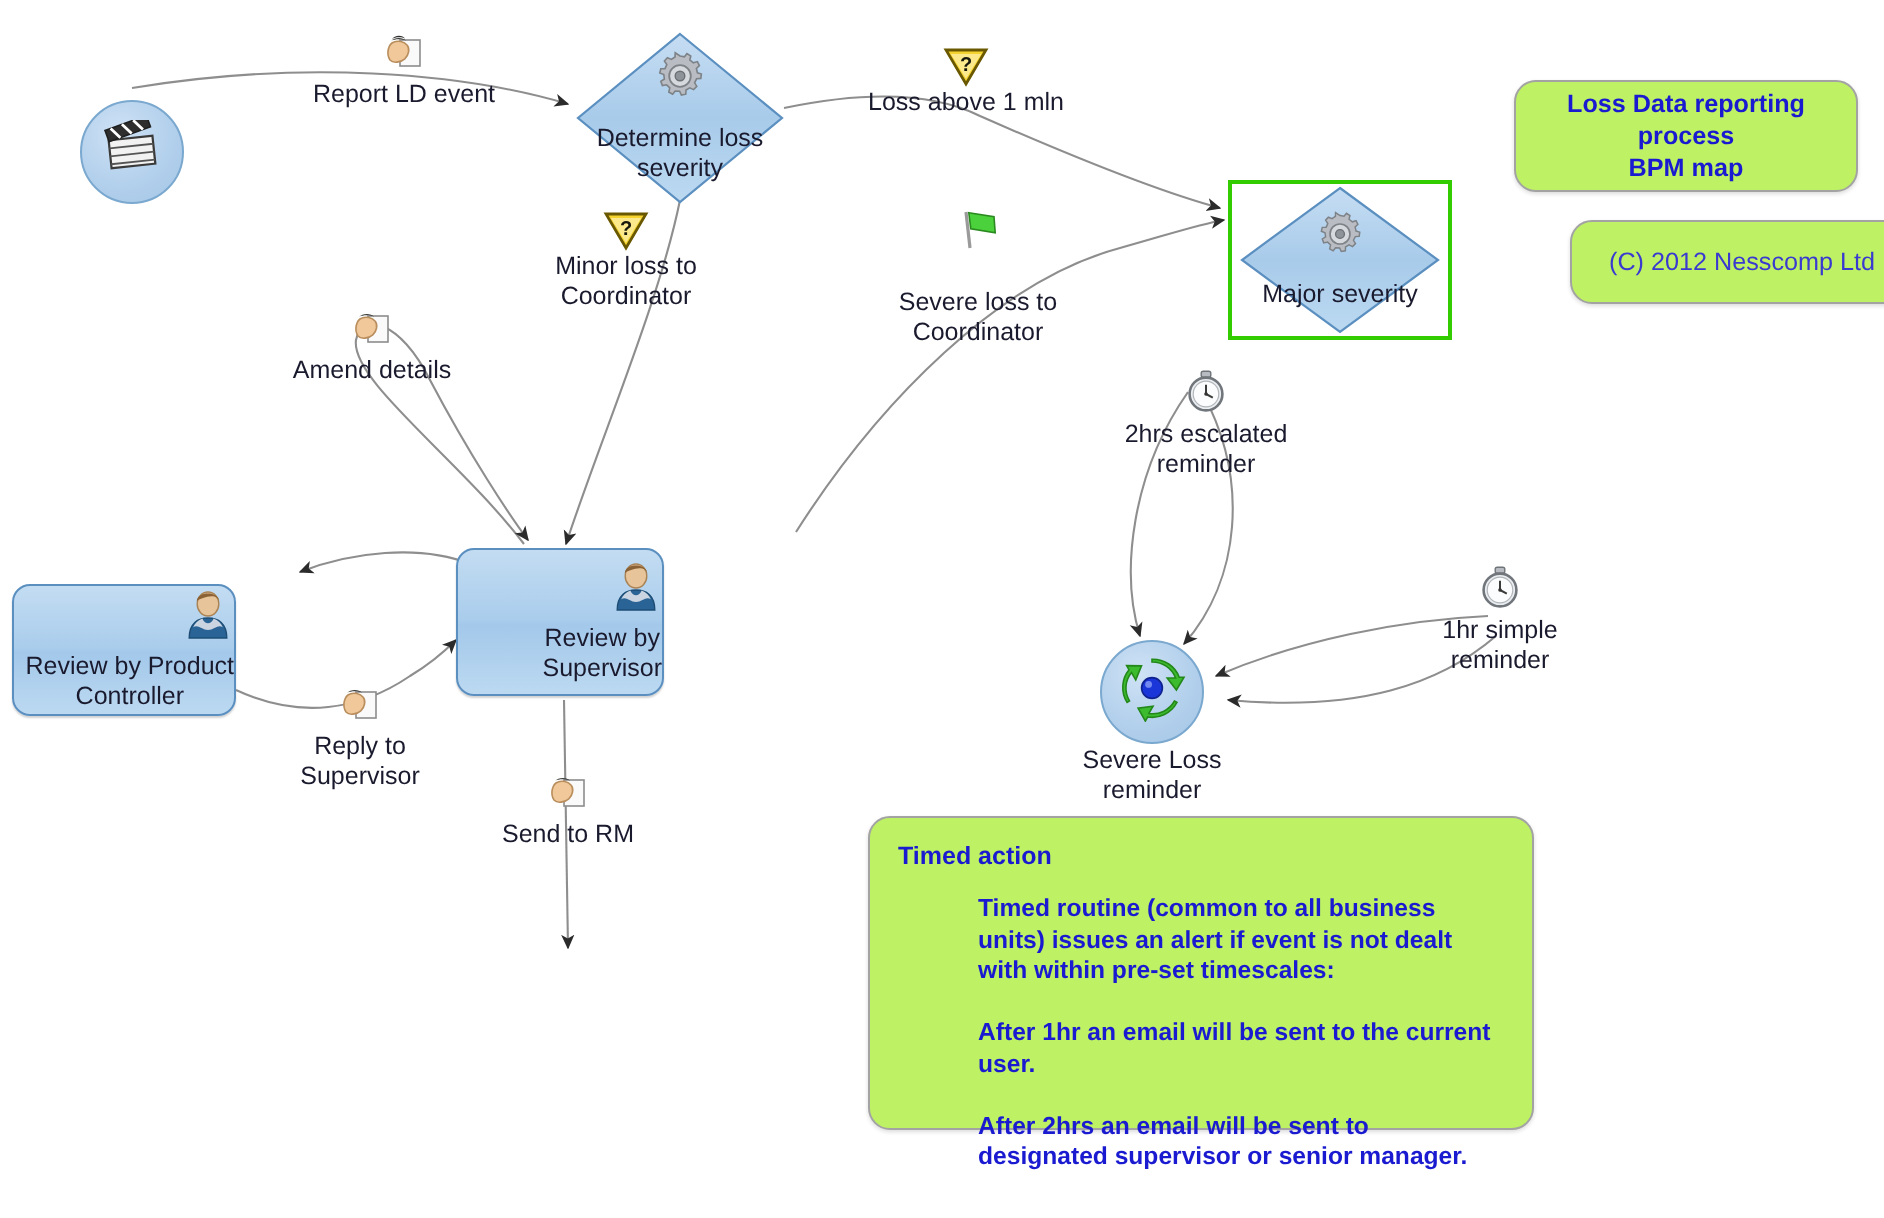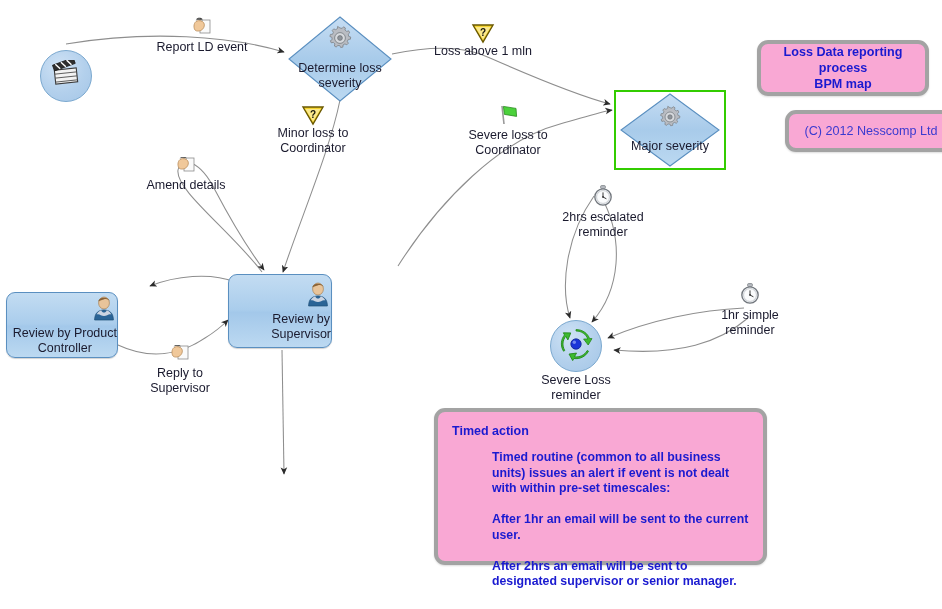--- a/index.html
+++ b/index.html
@@ -111,23 +111,23 @@
     line-height: 15px;
     text-align: center;
     white-space: pre-line;
   }
   .edge-label .marker { margin-bottom: 0px; line-height: 0; }
 
   
   .note-box {
     position: absolute;
     box-sizing: border-box;
-    border: 4px solid #a3a3a3;
+    border: 1px solid #a3a3a3;
     border-radius: 11px;
-    background: #f9a8d4;
+    background: #bef264;
     box-shadow: 0 1px 2px rgba(0,0,0,0.14);
   }
   .note-title {
     font-family: "Liberation Sans", sans-serif;
     font-weight: bold;
     color: #1a1ad0;
     font-size: 12.5px;
   }
   .note-body {
     font-family: "Liberation Sans", sans-serif;
@@ -339,21 +339,21 @@
       <svg width="24" height="22" viewBox="0 0 24 22">
         <polygon points="2,3 22,3 12,20" fill="#f5d430" stroke="#6a5800" stroke-width="1.4"></polygon>
         <polygon points="4.4,5 19.6,5 12,17.4" fill="#fbe98c"></polygon>
         <text x="12" y="13.5" font-family="Liberation Sans, sans-serif" font-size="10" font-weight="bold" fill="#17170c" text-anchor="middle">?</text>
       </svg>
     </span>
     <span>Minor loss to
 Coordinator</span>
   </div>
 
-  <div class="edge-label" style="left:452px; top:102px; width:112px;">
+  <div class="edge-label" style="left:433px; top:102px; width:112px;gap:16px;">
     <span class="marker">
       <svg width="26" height="26" viewBox="0 0 26 26">
         <line x1="7" y1="4" x2="9" y2="22" stroke="#9a9a9a" stroke-width="1.6"></line>
         <polygon points="8.4,4.4 21,6.4 21.6,14.4 9.4,12.4" fill="#4bd13b" stroke="#2a8a1f" stroke-width="0.8"></polygon>
       </svg>
     </span>
     <span>Severe loss to
 Coordinator</span>
   </div>
 
@@ -374,20 +374,30 @@
       <svg width="24" height="26" viewBox="0 0 24 26">
         <rect x="10" y="6" width="10" height="13" fill="#fafafa" stroke="#8c8c8c" stroke-width="0.8"></rect>
         <path d="M5,16 C3,13 4,8 7,7 C9,6.2 12,6.6 13.6,8.6 C15,10.4 14.4,13.6 12.4,15.4 C10.4,17.2 6.6,17.8 5,16 Z" fill="#f0c89a" stroke="#b98d5c" stroke-width="0.8"></path>
         <path d="M5.6,6.4 C7,4.6 11.6,4.4 13,6.4 C11.4,5.4 7.4,5.4 5.6,6.4 Z" fill="#3a3a38"></path>
       </svg>
     </span>
     <span>Reply to
 Supervisor</span>
   </div>
 
+  <div class="edge-label" style="left:234px; top:384px; width:100px;">
+    <span class="marker">
+      <svg width="24" height="26" viewBox="0 0 24 26">
+        <rect x="10" y="6" width="10" height="13" fill="#fafafa" stroke="#8c8c8c" stroke-width="0.8"></rect>
+        <path d="M5,16 C3,13 4,8 7,7 C9,6.2 12,6.6 13.6,8.6 C15,10.4 14.4,13.6 12.4,15.4 C10.4,17.2 6.6,17.8 5,16 Z" fill="#f0c89a" stroke="#b98d5c" stroke-width="0.8"></path>
+        <path d="M5.6,6.4 C7,4.6 11.6,4.4 13,6.4 C11.4,5.4 7.4,5.4 5.6,6.4 Z" fill="#3a3a38"></path>
+      </svg>
+    </span>
+    <span>Send to RM</span>
+  </div>
 
   <div class="edge-label" style="left:548px; top:184px; width:110px;">
     <span class="marker">
       <svg width="24" height="26" viewBox="0 0 24 26">
         <rect x="9.6" y="1.6" width="4.8" height="3" rx="1" fill="#b8bcc2" stroke="#6f7479" stroke-width="0.7"></rect>
         <circle cx="12" cy="13" r="8.2" fill="#eceff2" stroke="#71767c" stroke-width="1.3"></circle>
         <circle cx="12" cy="13" r="6.4" fill="#fbfcfd" stroke="#b2b6bb" stroke-width="0.6"></circle>
         <line x1="12" y1="13" x2="12" y2="8.4" stroke="#3a3a3a" stroke-width="1"></line>
         <line x1="12" y1="13" x2="15.4" y2="14.8" stroke="#3a3a3a" stroke-width="1"></line>
         <circle cx="12" cy="13" r="0.9" fill="#333"></circle>

